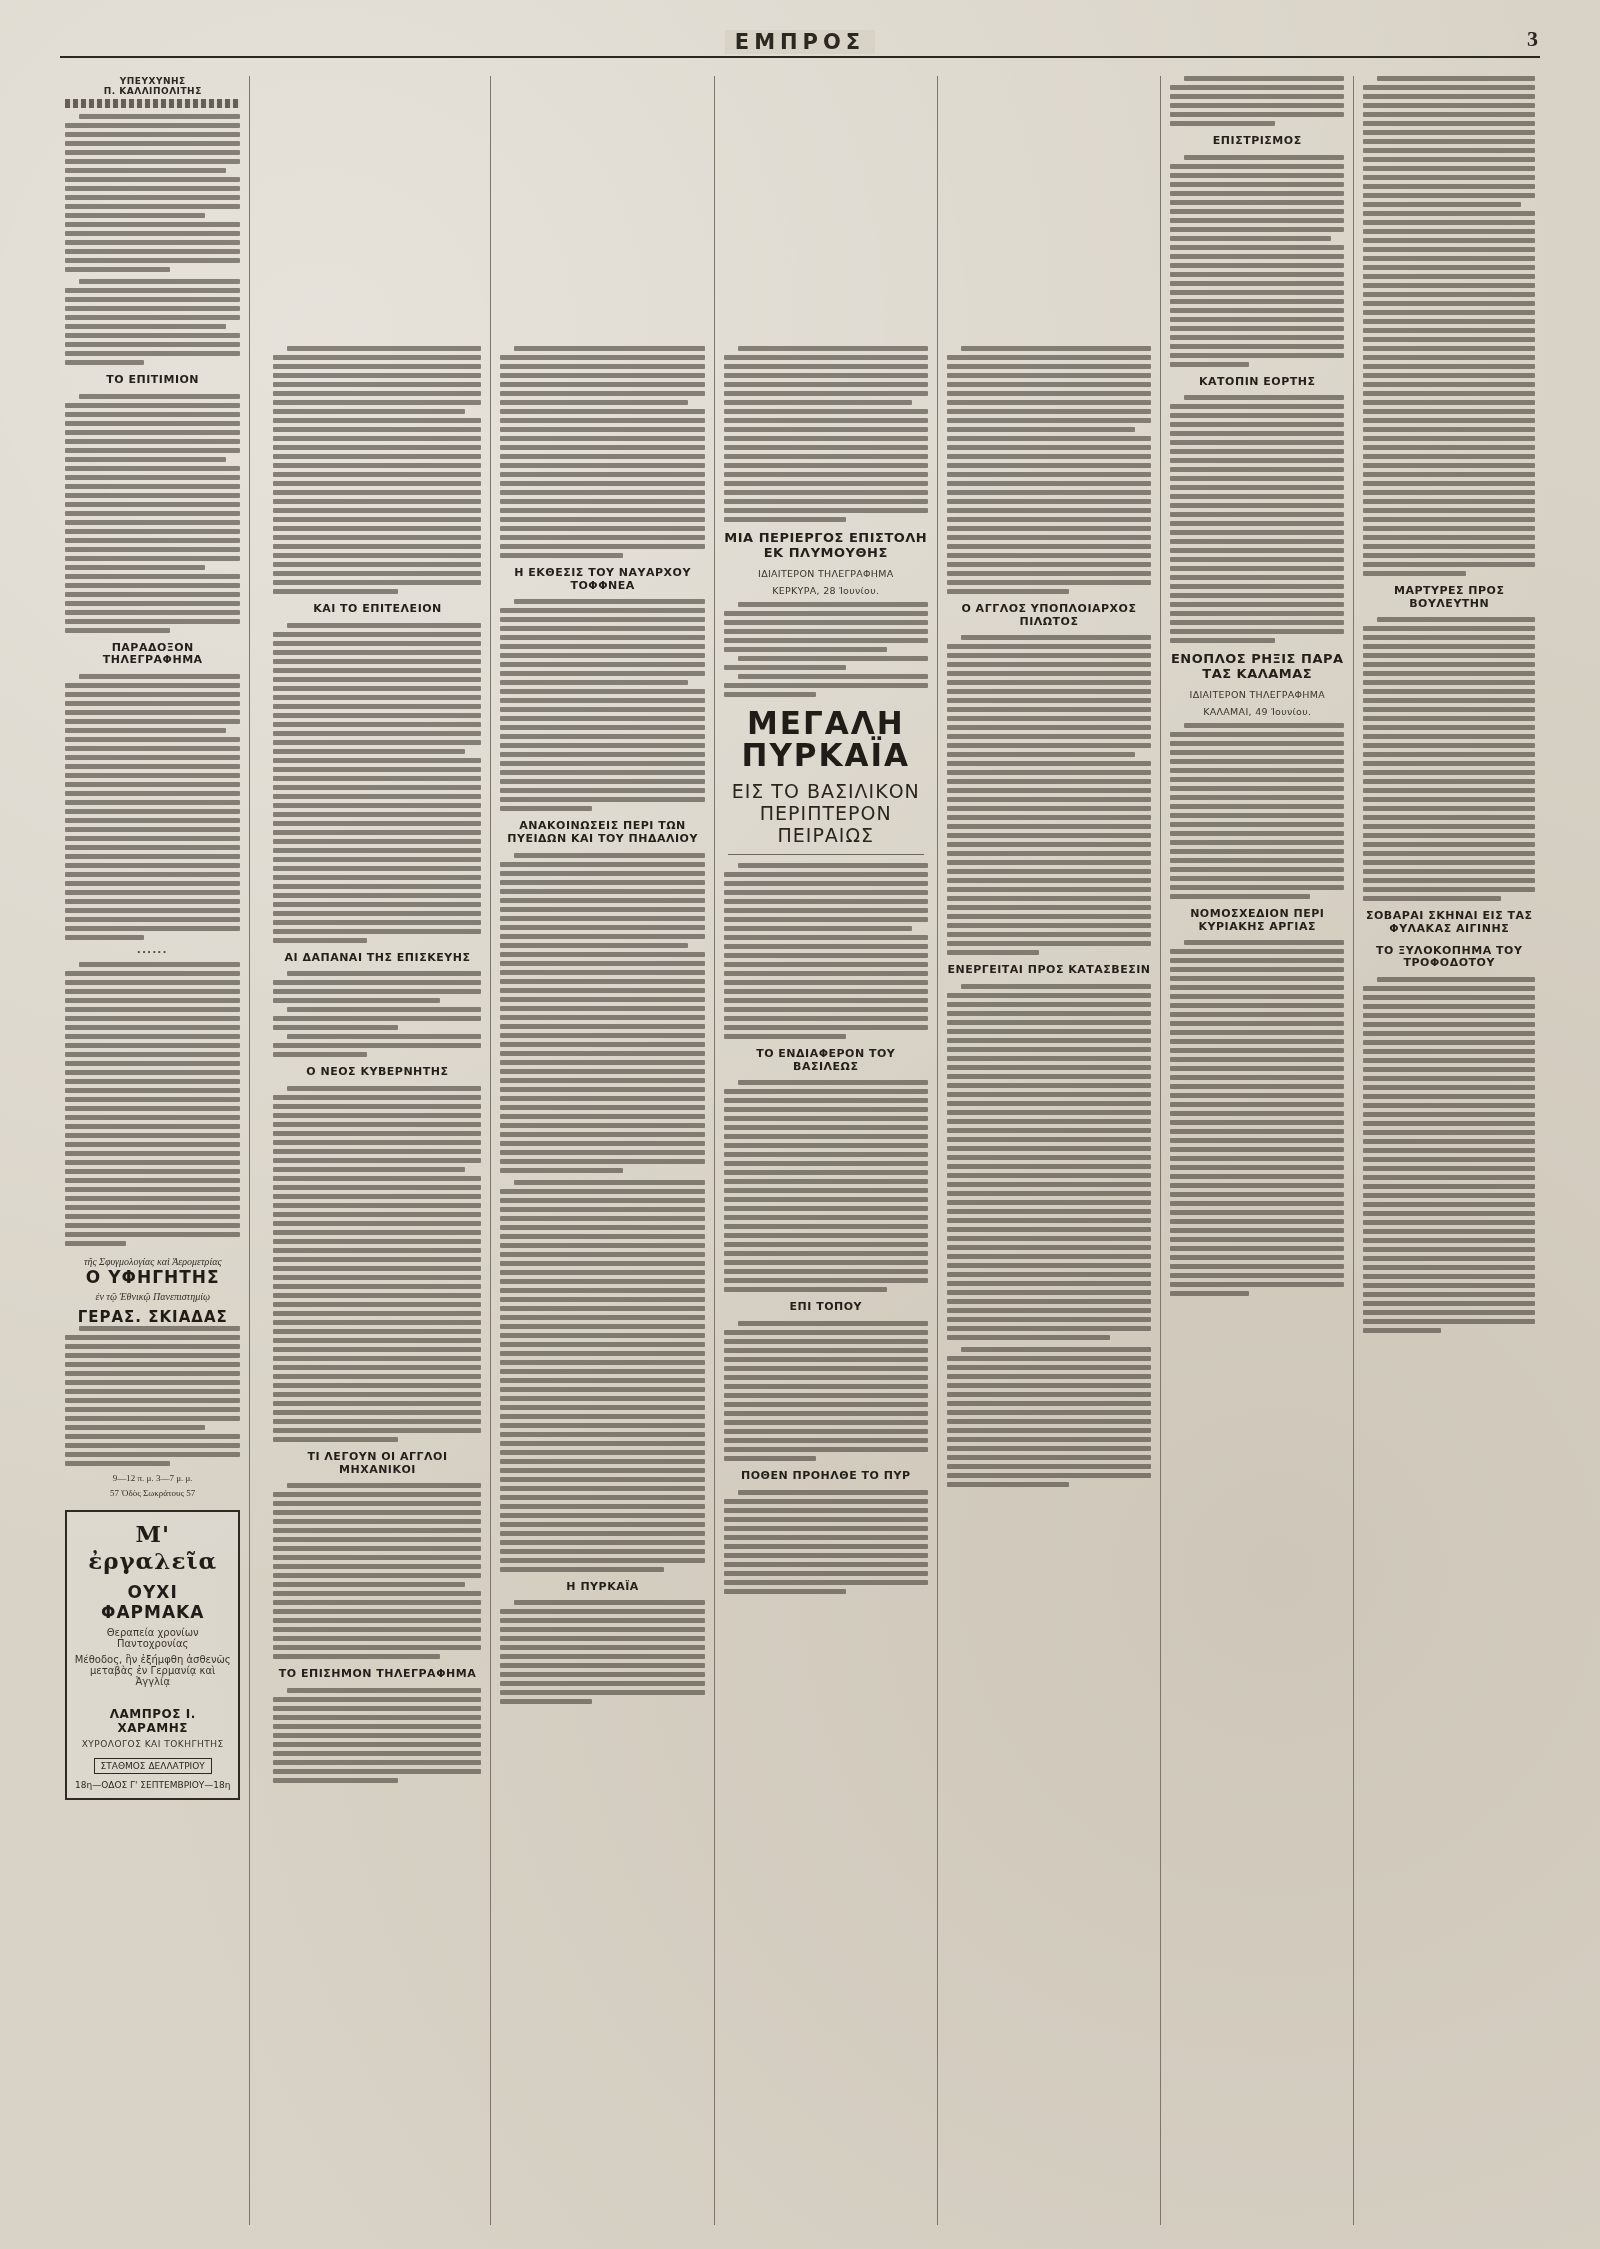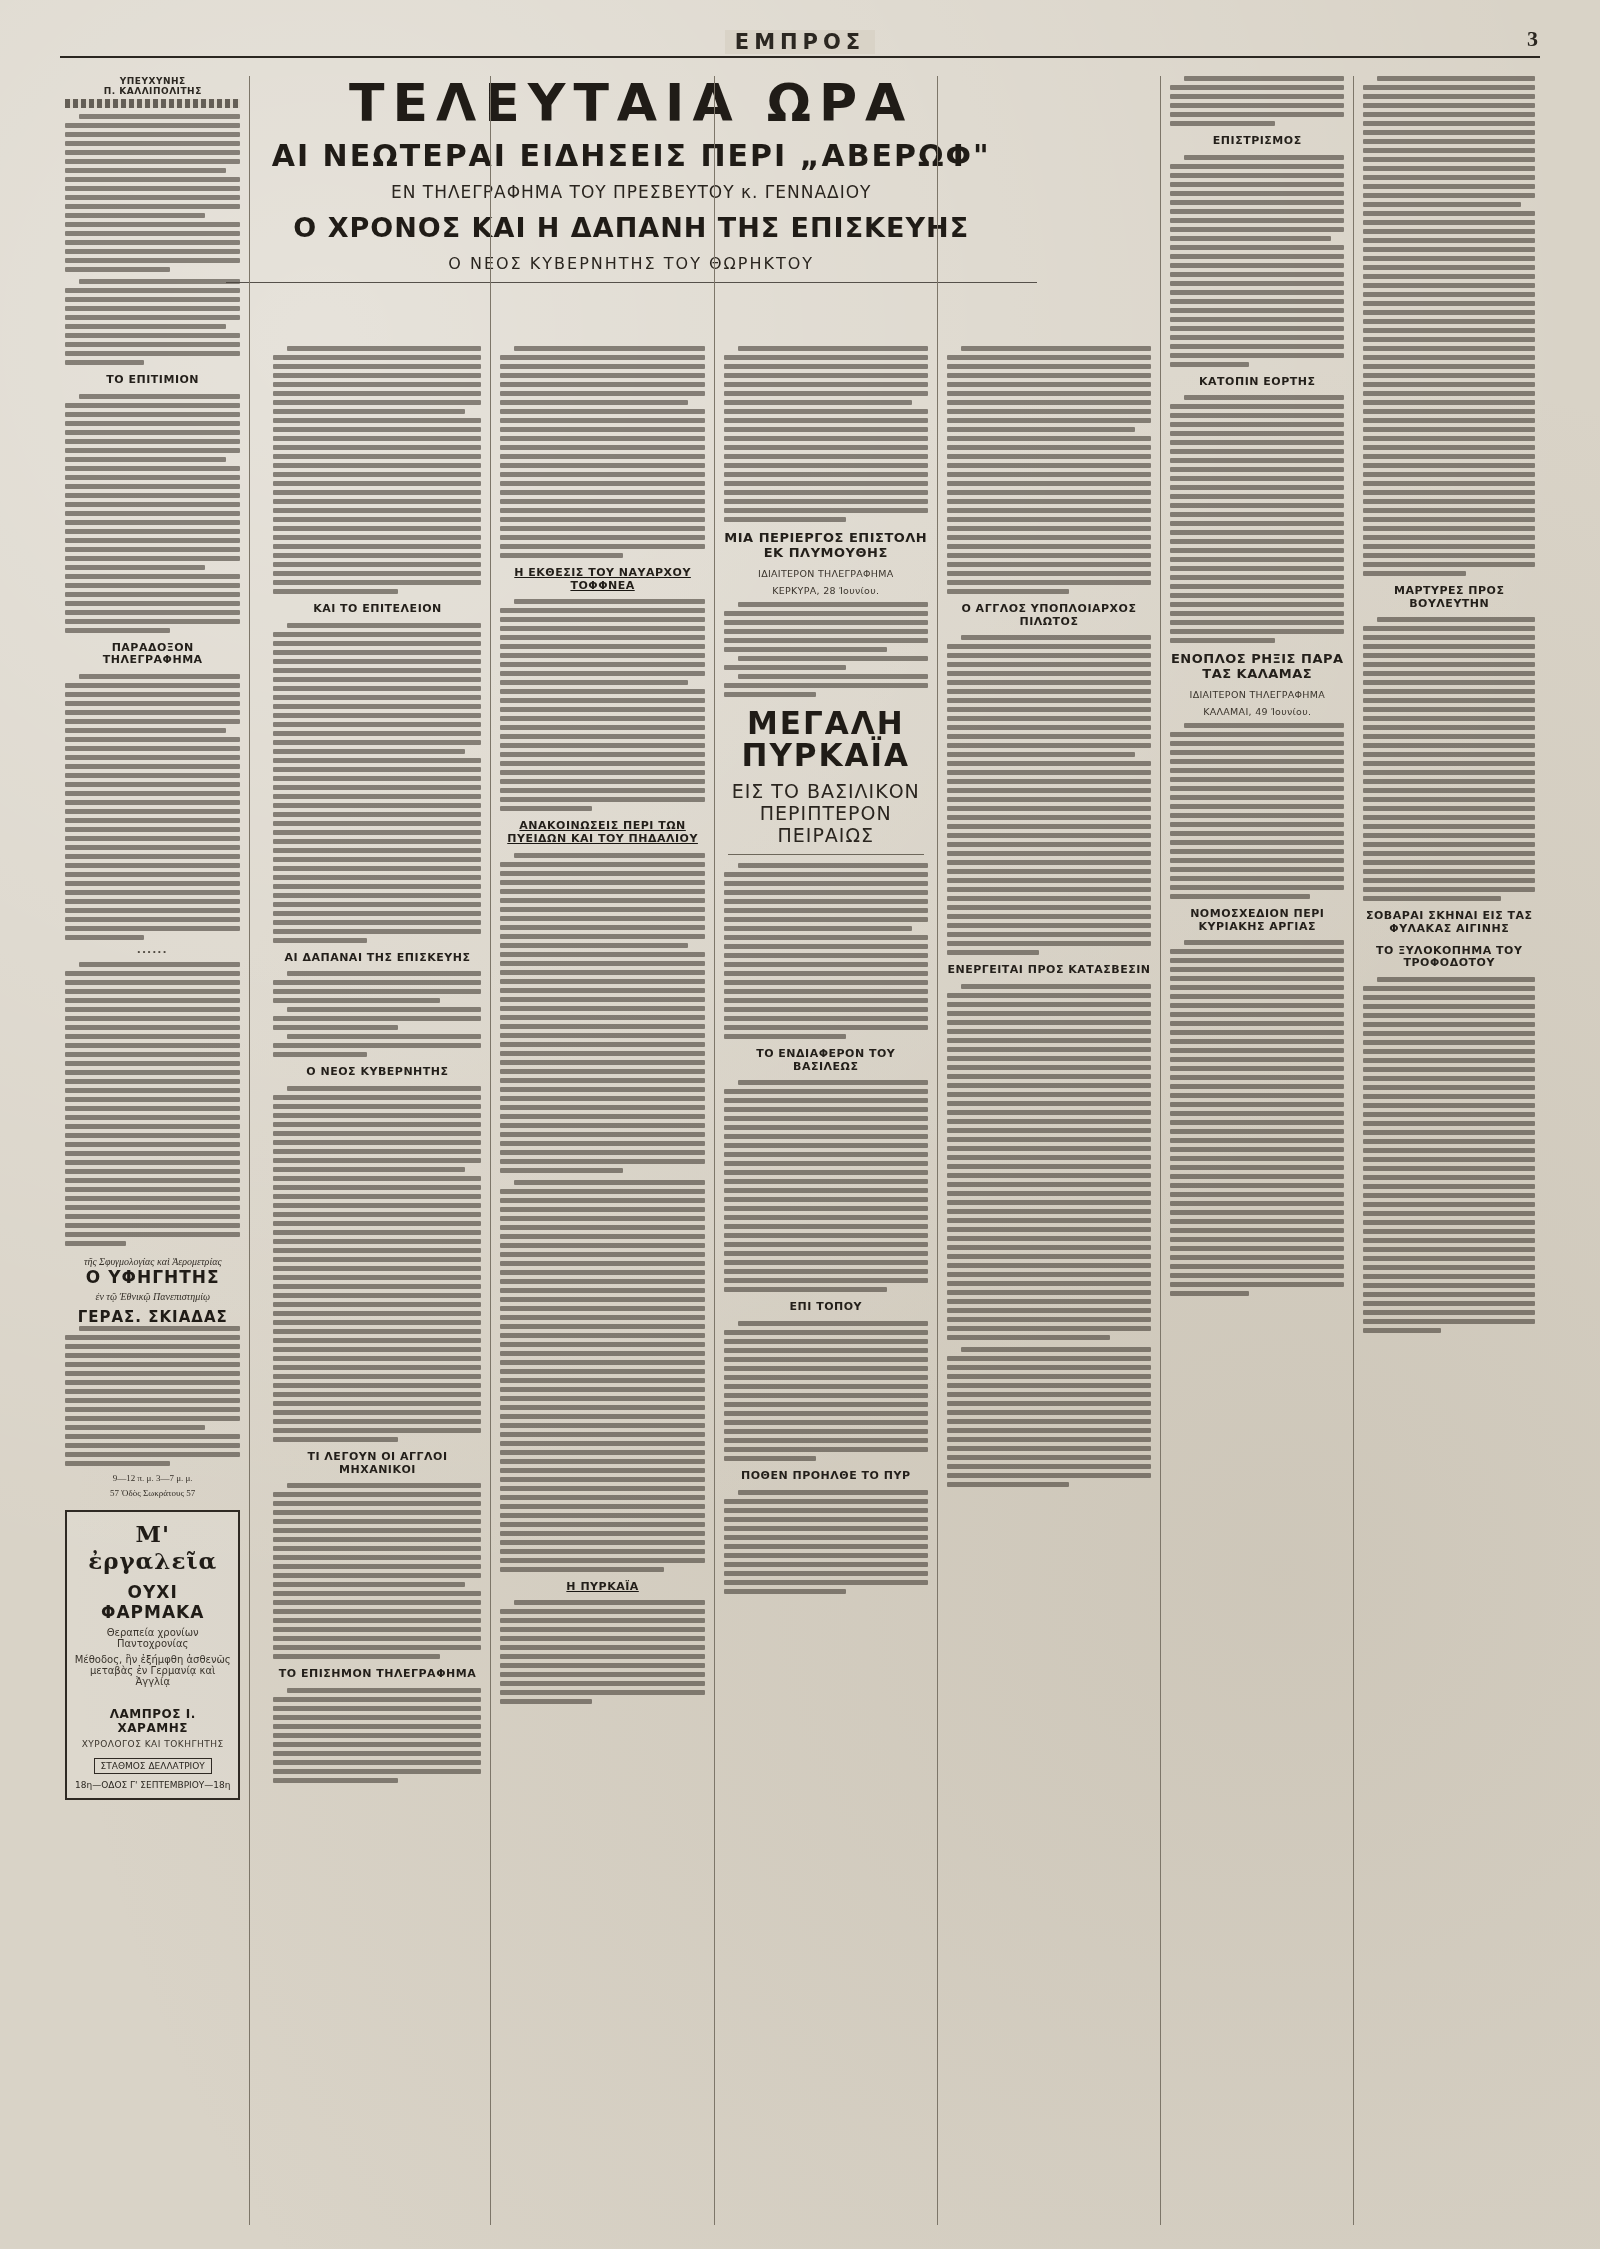--- a/index.html
+++ b/index.html
@@ -69,21 +69,21 @@
     gap: 0;
   }
   .col {
     position: relative;
     padding: 0 9px;
     box-sizing: border-box;
   }
   .col + .col { border-left: 1px solid #7d7669; }
   .c1 { width: 13.0%; }
   .c2 { width: 16.2%; padding-left: 23px; }
-  .c3 { width: 15.0%; text-decoration: underline; }
+  .c3 { width: 15.0%; }
   .c4 { width: 15.0%; }
   .c5 { width: 15.0%; }
   .c6 { width: 13.0%; }
   .c7 { width: 12.8%; }
 
   
   .tblock { margin: 0 0 7px 0; }
   .ln {
     height: 5px;
     background: #4a443b;
@@ -313,28 +313,20 @@
 <body>
 
 <div class="page">
 
   <div class="masthead">
     <div class="rule"></div>
     <div class="paper-name"><span>ΕΜΠΡΟΣ</span></div>
     <div class="pageno">3</div>
   </div>
 
-  <div class="banner">
-    <div class="b1">ΤΕΛΕΥΤΑΙΑ ΩΡΑ</div>
-    <div class="b2">ΑΙ ΝΕΩΤΕΡΑΙ ΕΙΔΗΣΕΙΣ ΠΕΡΙ „ΑΒΕΡΩΦ"</div>
-    <div class="b3">ΕΝ ΤΗΛΕΓΡΑΦΗΜΑ ΤΟΥ ΠΡΕΣΒΕΥΤΟΥ κ. ΓΕΝΝΑΔΙΟΥ</div>
-    <div class="b4">Ο ΧΡΟΝΟΣ ΚΑΙ Η ΔΑΠΑΝΗ ΤΗΣ ΕΠΙΣΚΕΥΗΣ</div>
-    <div class="b5">Ο ΝΕΟΣ ΚΥΒΕΡΝΗΤΗΣ ΤΟΥ ΘΩΡΗΚΤΟΥ</div>
-    <div class="bline"></div>
-  </div>
 
   <div class="columns">
 
     <div class="col c1">
       <div class="earline">ΥΠΕΥΧΥΝΗΣ</div>
       <div class="earline">Π. ΚΑΛΛΙΠΟΛΙΤΗΣ</div>
       <div class="strike"></div>
 
       <div class="tblock">
         <div class="ln i"></div>

